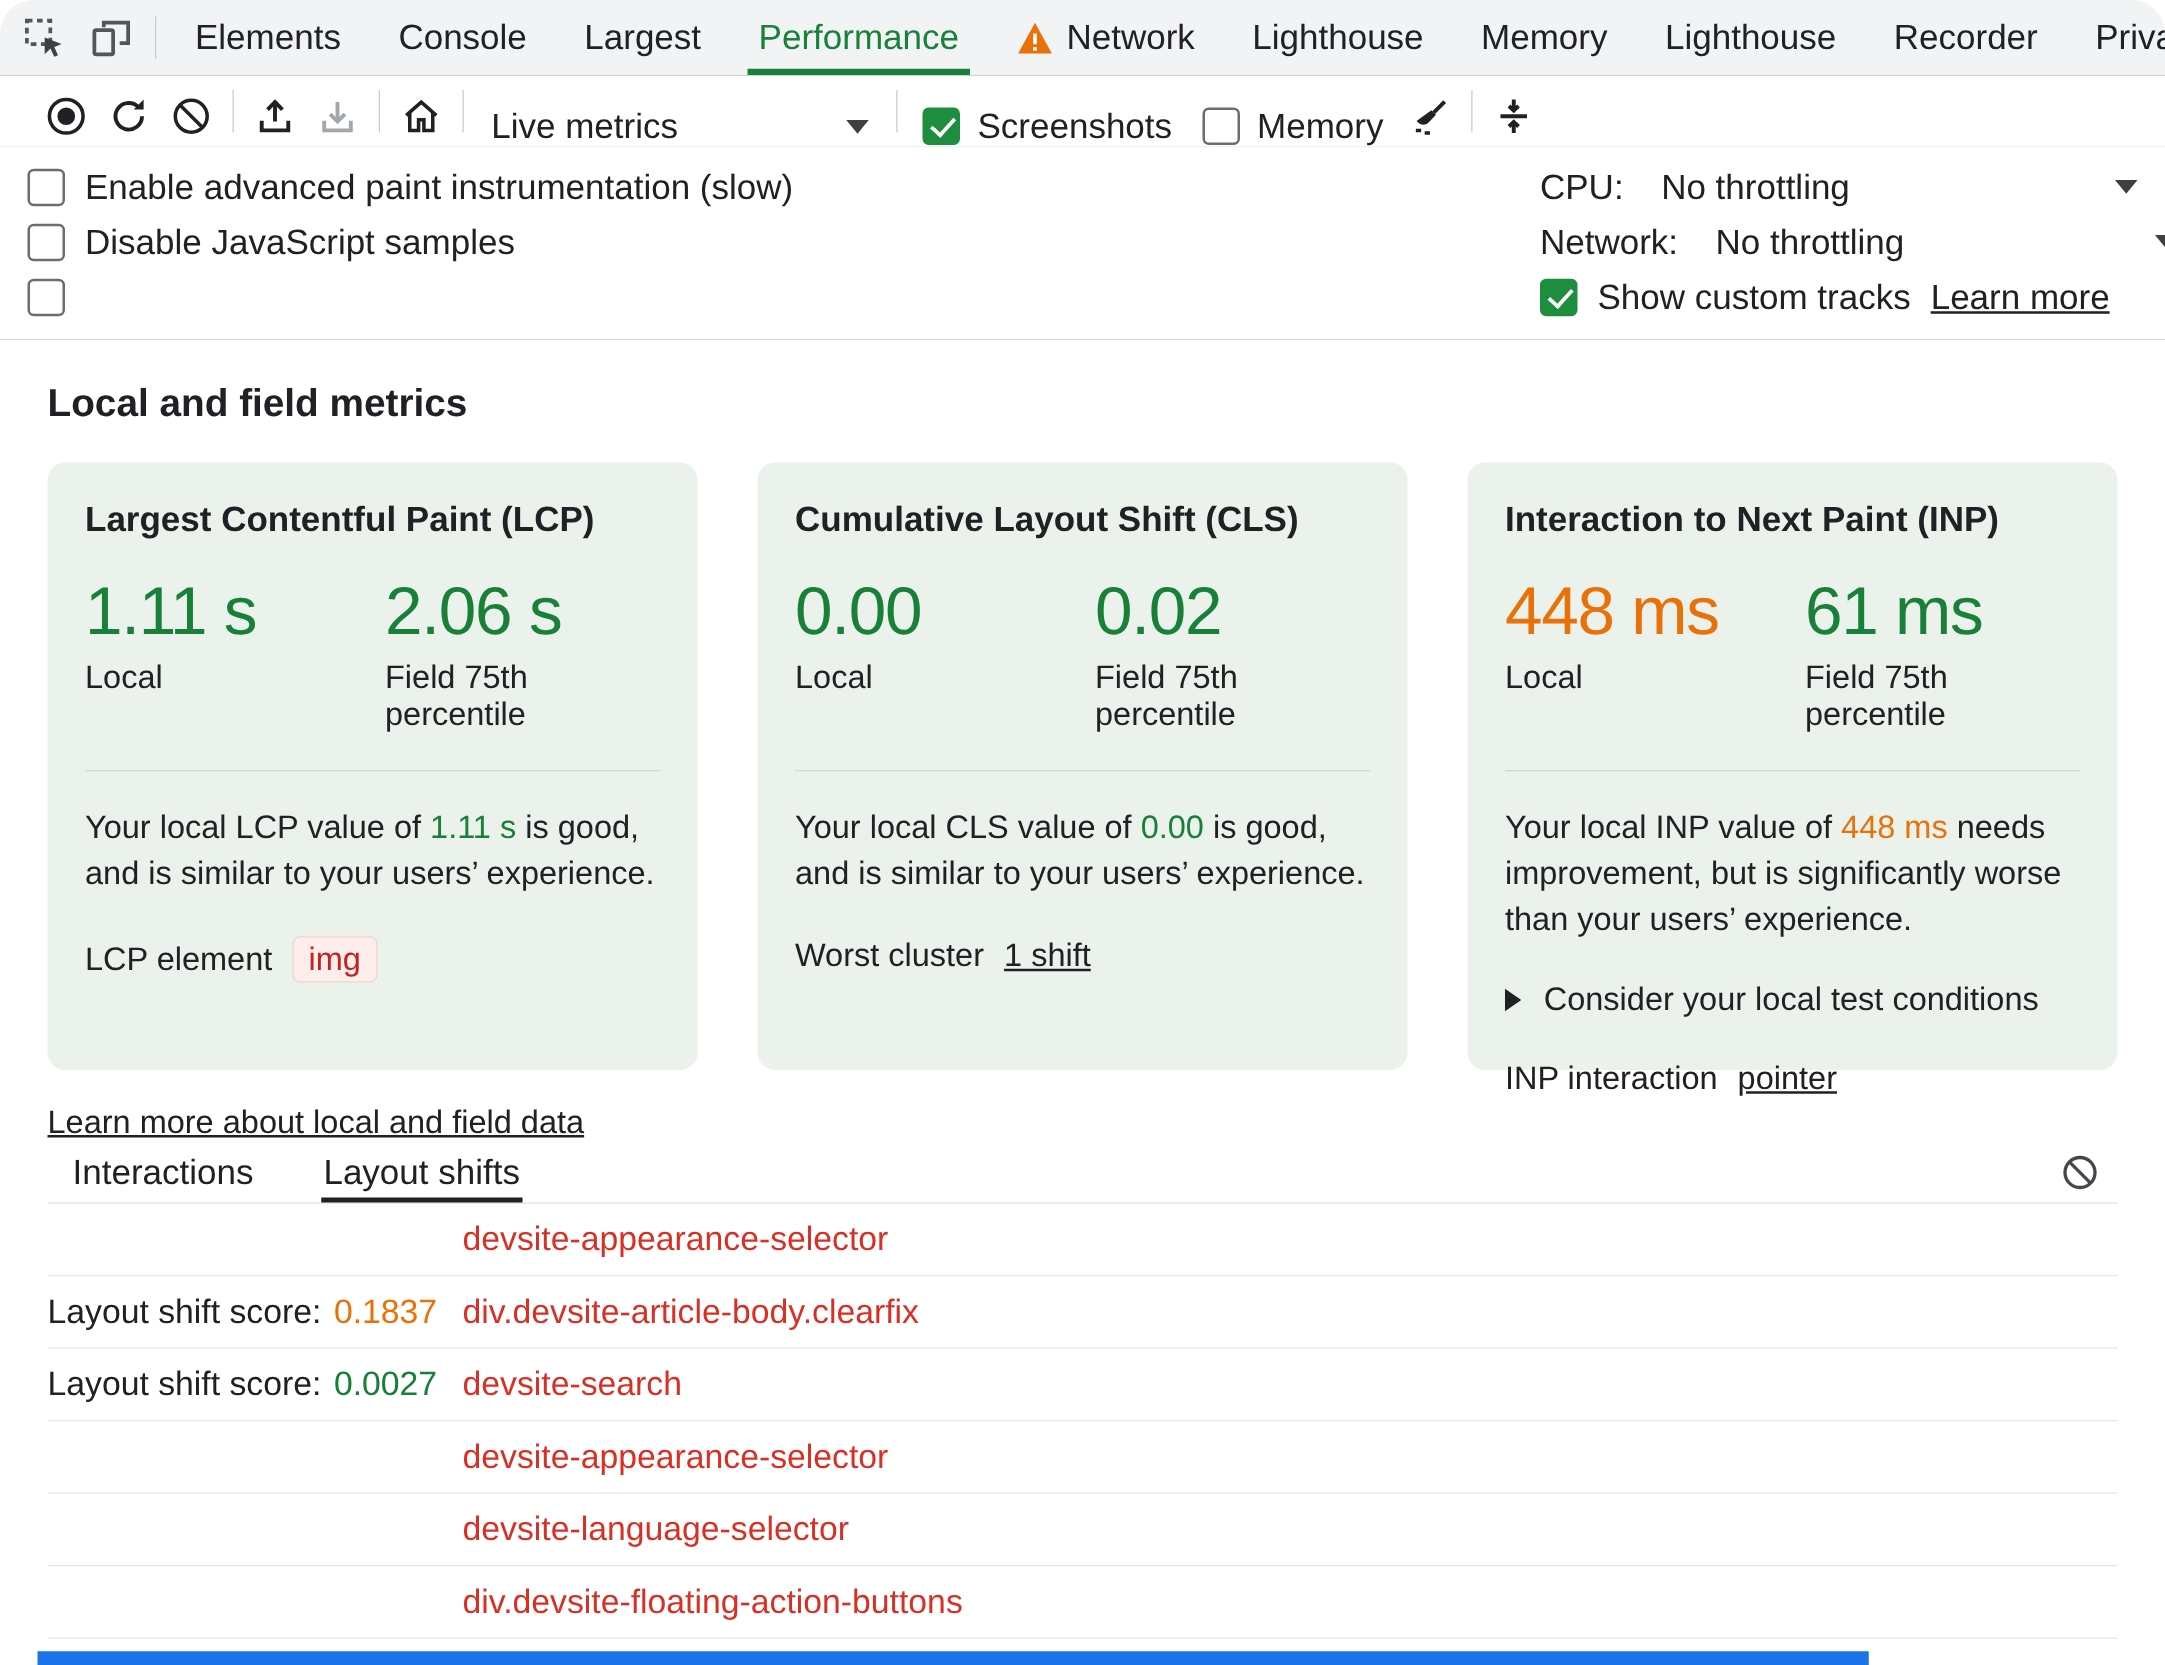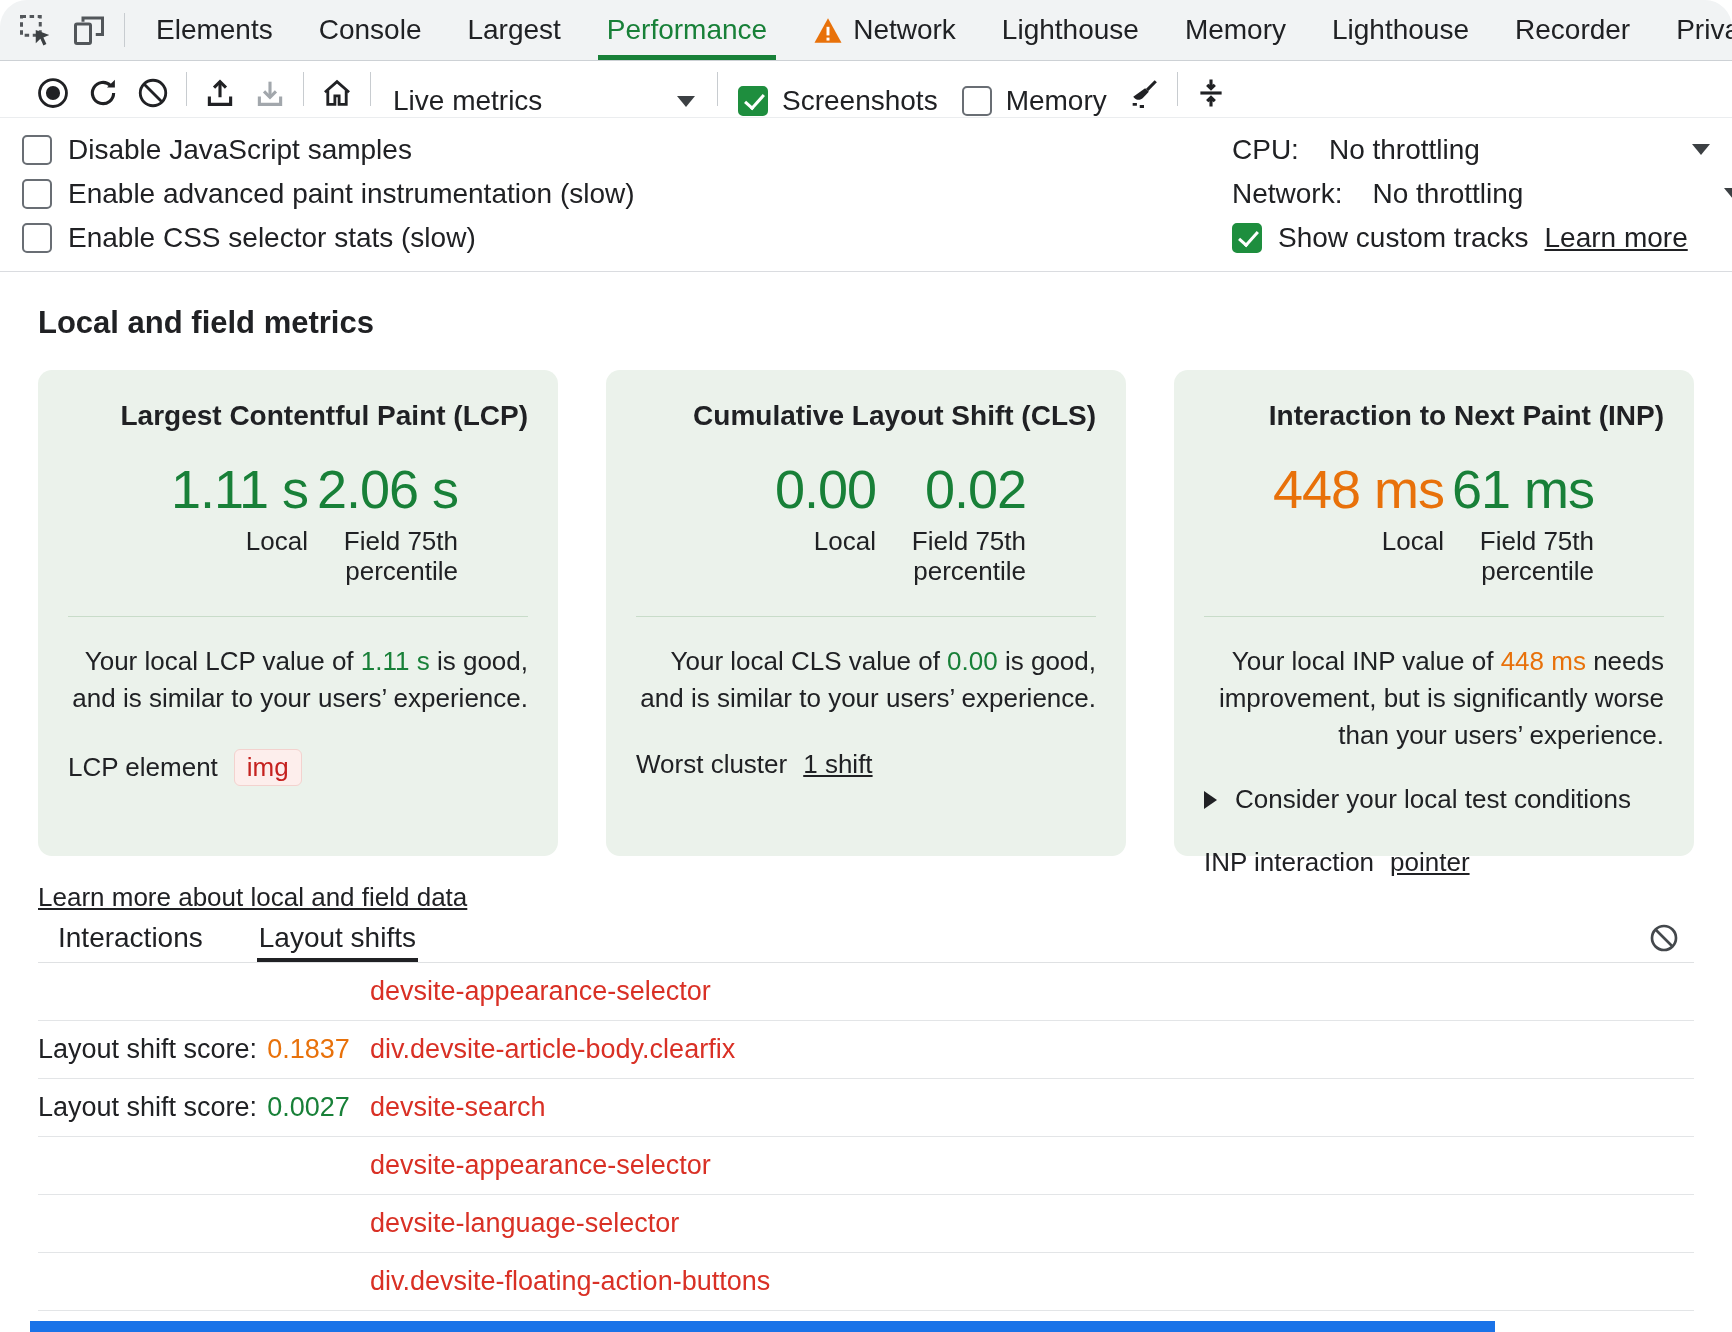--- a/index.html
+++ b/index.html
@@ -30,21 +30,21 @@
   .settings-left .srow { display:flex; align-items:center; gap:16px; height:44px; font-size:28px; }
   .settings-right { width:500px; position:relative; }
   .settings-right .srow { display:flex; align-items:center; height:44px; font-size:28px; position:relative; }
   .sel-label { margin-right:30px; }
   .sel-arrow { position:absolute; top:16px; width:0; height:0; border-left:9px solid transparent; border-right:9px solid transparent; border-top:11px solid #3c4043; }
   .link { color:#202124; text-decoration:underline; cursor:pointer; }
 
   
   .content { padding:34px 38px 0; }
   .metrics-heading { font-size:31px; font-weight:700; line-height:34px; margin-bottom:30px; }
-  .cards { display:flex; gap:48px; margin-bottom:26px;text-align:right; }
+  .cards { display:flex; gap:48px; margin-bottom:26px; }
   .card { flex:1; background:#ebf2eb; border-radius:14px; padding:30px 30px; height:486px; }
   .card-title { font-size:28px; font-weight:700; margin-bottom:28px; }
   .values { display:flex; }
   .vblock:first-child { width:240px; flex:0 0 auto; }
   .vnum { font-size:54px; font-weight:400; line-height:58px; letter-spacing:-1px; }
   .green { color:#188038; }
   .orange { color:#e8710a; }
   .vlabel { font-size:26px; margin-top:8px; line-height:30px; }
   .vlabel.narrow { max-width:150px; }
   .card-divider { border:none; border-top:1px solid #c8dcc9; margin:30px 0 26px; }
@@ -192,29 +192,28 @@
         <path d="M12 2.5v6M9.3 6.2L12 8.8l2.7-2.6"></path>
         <path d="M12 21.5v-6M9.3 17.8L12 15.2l2.7 2.6"></path>
       </svg>
     </button>
   </div>
 
   <div class="settings">
     <div class="settings-left">
       <div class="srow">
         <span class="cb"></span>
+        <span>Enable advanced paint instrumentation (slow)</span>
+      </div>
+      <div class="srow">
+        <span class="cb"></span>
         <span>Disable JavaScript samples</span>
       </div>
       <div class="srow">
         <span class="cb"></span>
-        <span>Enable advanced paint instrumentation (slow)</span>
-      </div>
-      <div class="srow">
-        <span class="cb"></span>
-        <span>Enable CSS selector stats (slow)</span>
       </div>
     </div>
     <div class="settings-right">
       <div class="srow">
         <span class="sel-label">CPU:</span>
         <span>No throttling</span>
         <span class="sel-arrow" style="right:22px;"></span>
       </div>
       <div class="srow">
         <span class="sel-label">Network:</span>

